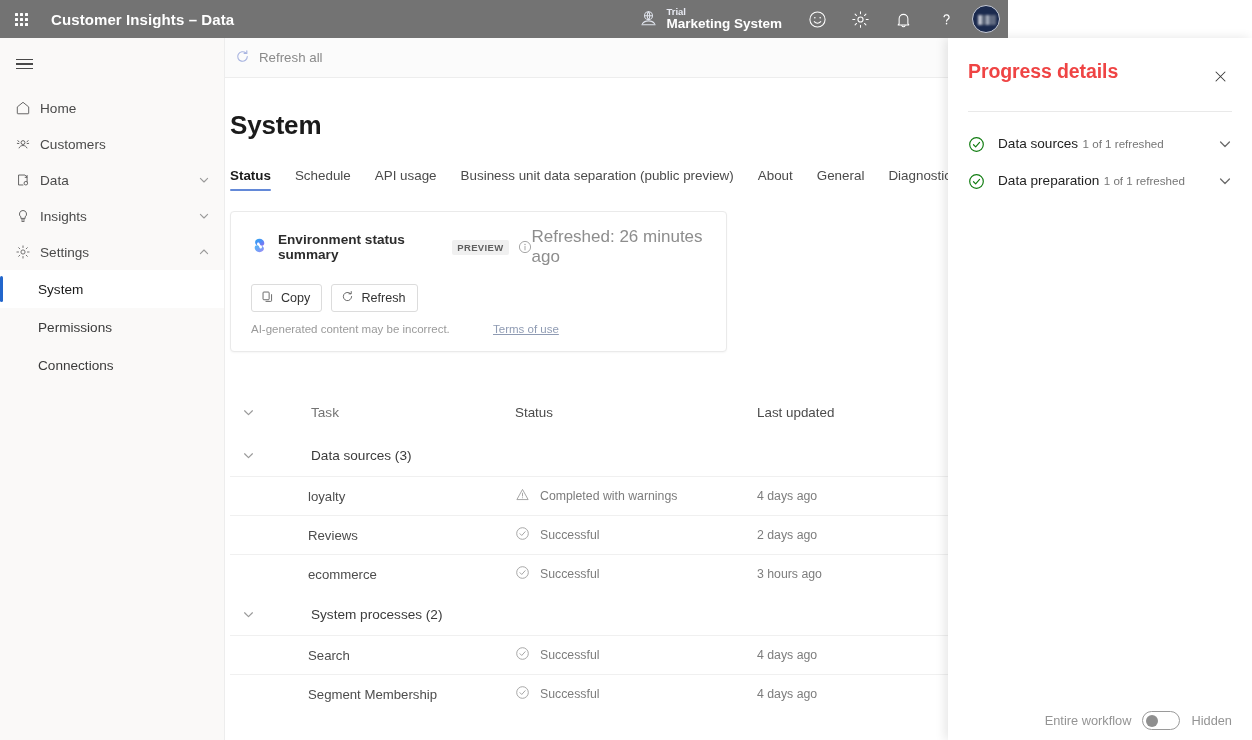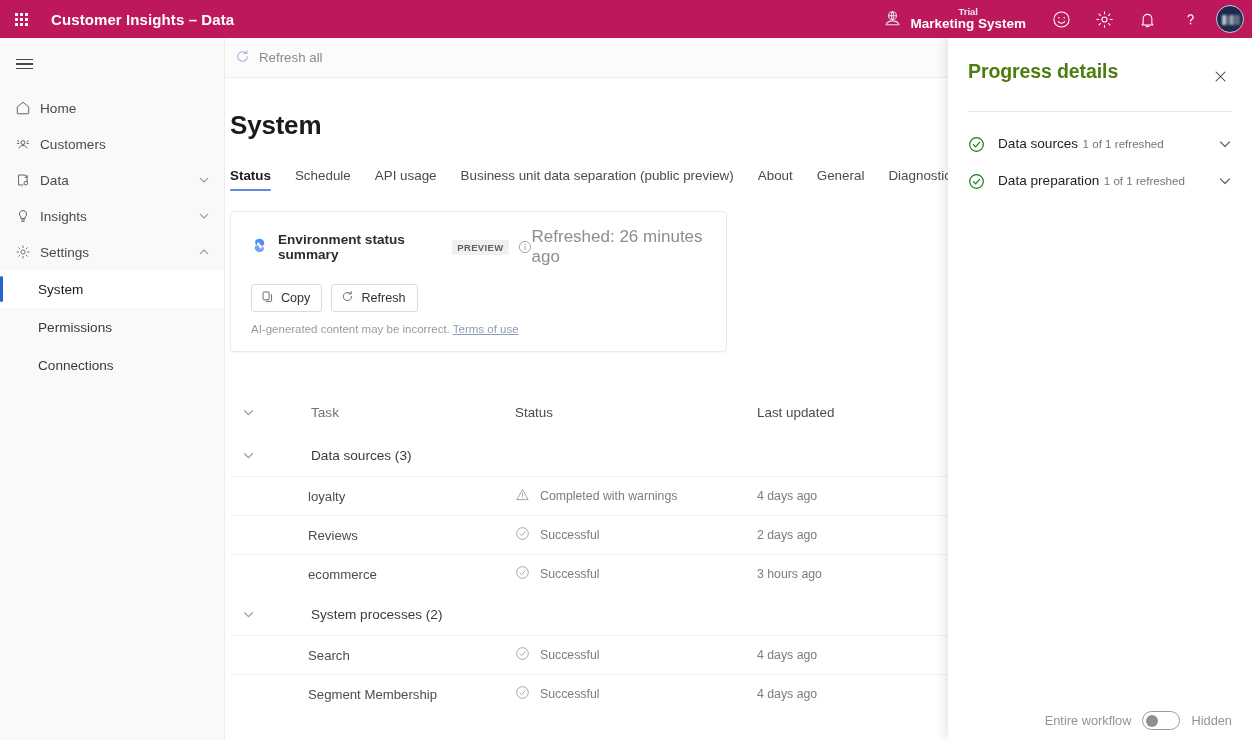--- a/index.html
+++ b/index.html
@@ -7,26 +7,25 @@
     width: 1252px; height: 740px;
     overflow: hidden;
     font-family: "Liberation Sans", sans-serif;
     background: #ffffff;
     color: #242424;
   }
   .app { position: relative; width: 1252px; height: 740px; }
 
   
   .suitebar {
-    position: absolute; top: 0; left: 0; width: 1252px; height: 38px;
-    background: #be185d;
+    position: absolute; top: 0; left: 0; width: 1008px; height: 38px;
+    background: #737373;
     display: flex; align-items: center;
     color: #ffffff;
     z-index: 40;
-    text-align: center;
   }
   .waffle {
     width: 42px; height: 38px;
     display: flex; align-items: center; justify-content: center;
     cursor: pointer;
   }
   .waffle-grid {
     display: grid; grid-template-columns: repeat(3, 3px); grid-template-rows: repeat(3, 3px);
     gap: 2px;
   }
@@ -156,21 +155,21 @@
   .info-ico { margin-left: 9px; display: flex; align-items: center; cursor: pointer; }
   .ai-refreshed { margin-left: auto; font-size: 17px; color: #8d8d8d; }
   .ai-body { margin-top: 18px; font-size: 13.3px; color: #3b3b3b; }
   .ai-actions { margin-top: 17px; display: flex; gap: 9px; }
   .pill-btn {
     display: inline-flex; align-items: center; gap: 7px;
     border: 1px solid #dcdcdc; border-radius: 3px; background: #fff;
     font-size: 12.6px; color: #333; padding: 5px 11px 5px 9px; cursor: pointer;
   }
   .ai-foot { margin-top: 11px; font-size: 11.5px; color: #9a9a9a; }
-  .ai-foot a { color: #8f9bb3; text-decoration: underline; }
+  .ai-foot a { color: #8f9bb3; text-decoration: underline; margin-left: 40px; }
 
   
   .table { margin-top: 38px; width: 745px; }
   .trow { display: flex; align-items: center; height: 40px; font-size: 13.2px; }
   .trow.header { color: #4b4b4b; height: 44px; }
   .trow.group { color: #3c3c3c; height: 42px; }
   .trow.item { border-top: 1px solid #f0f0f0; color: #4d4d4d; height: 39px; }
   .trow.item:last-child { border-bottom: 1px solid #f0f0f0; }
   .c-chev { width: 36px; min-width: 36px; display: flex; align-items: center; padding-left: 12px; }
   .c-task { width: 249px; min-width: 249px; }
@@ -192,21 +191,21 @@
   .panel {
     position: absolute; top: 38px; right: 0; width: 304px; height: 702px;
     background: #ffffff;
     box-shadow: -3px 0 10px rgba(0,0,0,.10);
     z-index: 30;
   }
   .panel-head {
     display: flex; align-items: flex-start;
     padding: 22px 18px 0 20px;
   }
-  .panel-title { font-size: 19.5px; font-weight: 600; color: #4d7c0f; letter-spacing: -.1px; }
+  .panel-title { font-size: 19.5px; font-weight: 600; color: #ef4444; letter-spacing: -.1px; }
   .panel-close {
     margin-left: auto; width: 28px; height: 28px; display:flex; align-items:center; justify-content:center;
     cursor: pointer; margin-top: 2px;
   }
   .panel-divider { height: 1px; background: #e9e9e9; margin: 21px 20px 0 20px; }
   .panel-list { padding: 14px 20px 0 20px; }
   .prog-row { display: flex; align-items: flex-start; padding: 8px 0 6px 0; }
   .prog-ico { width: 18px; min-width: 18px; margin-top: 2px; }
   .prog-text { margin-left: 12px; }
   .prog-name { font-size: 13.6px; color: #222; line-height: 1.25; }

